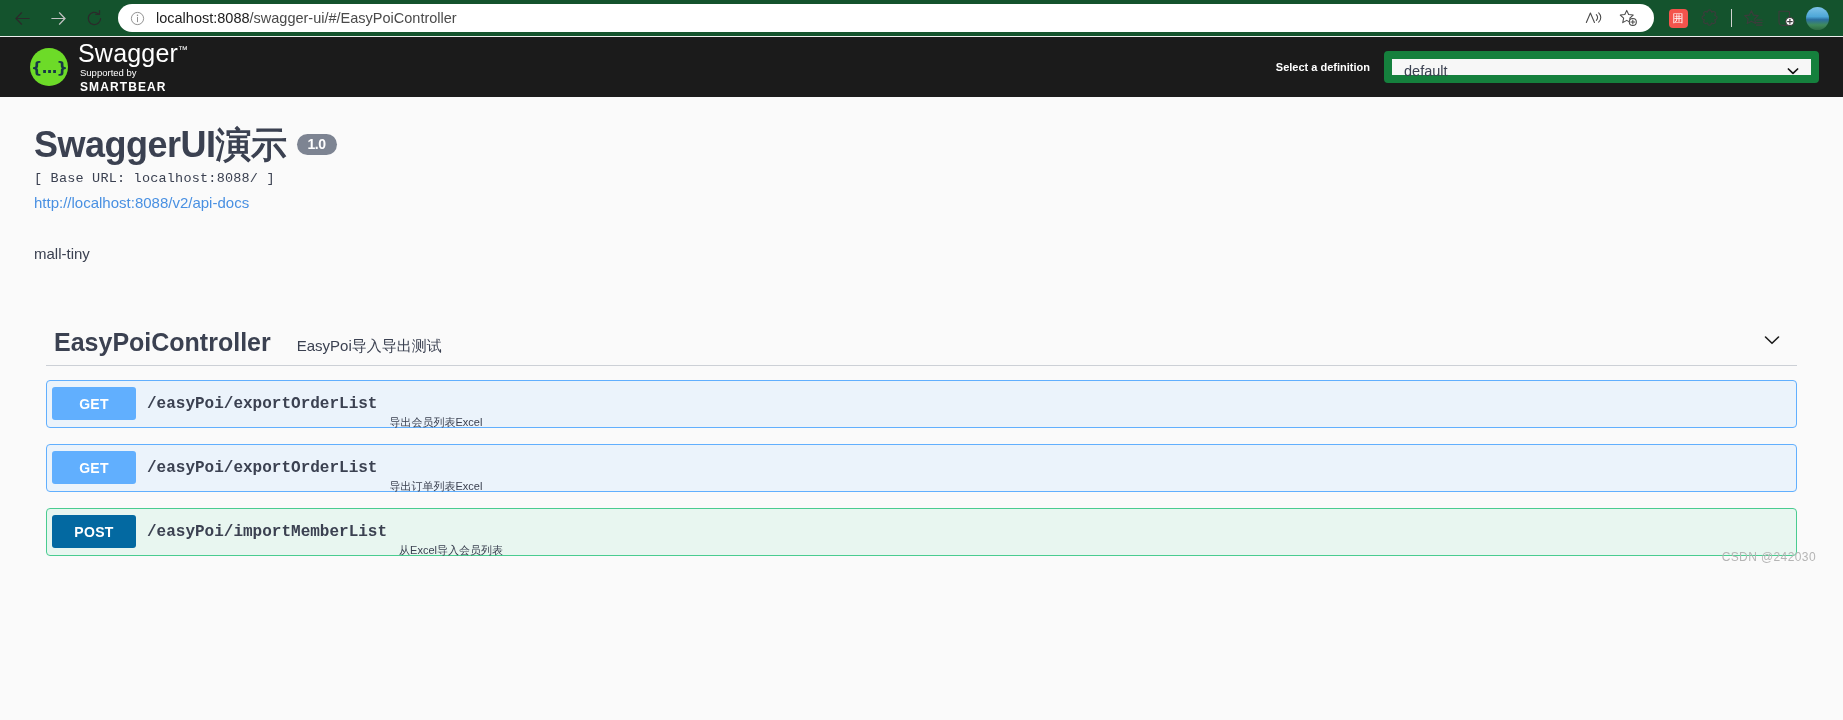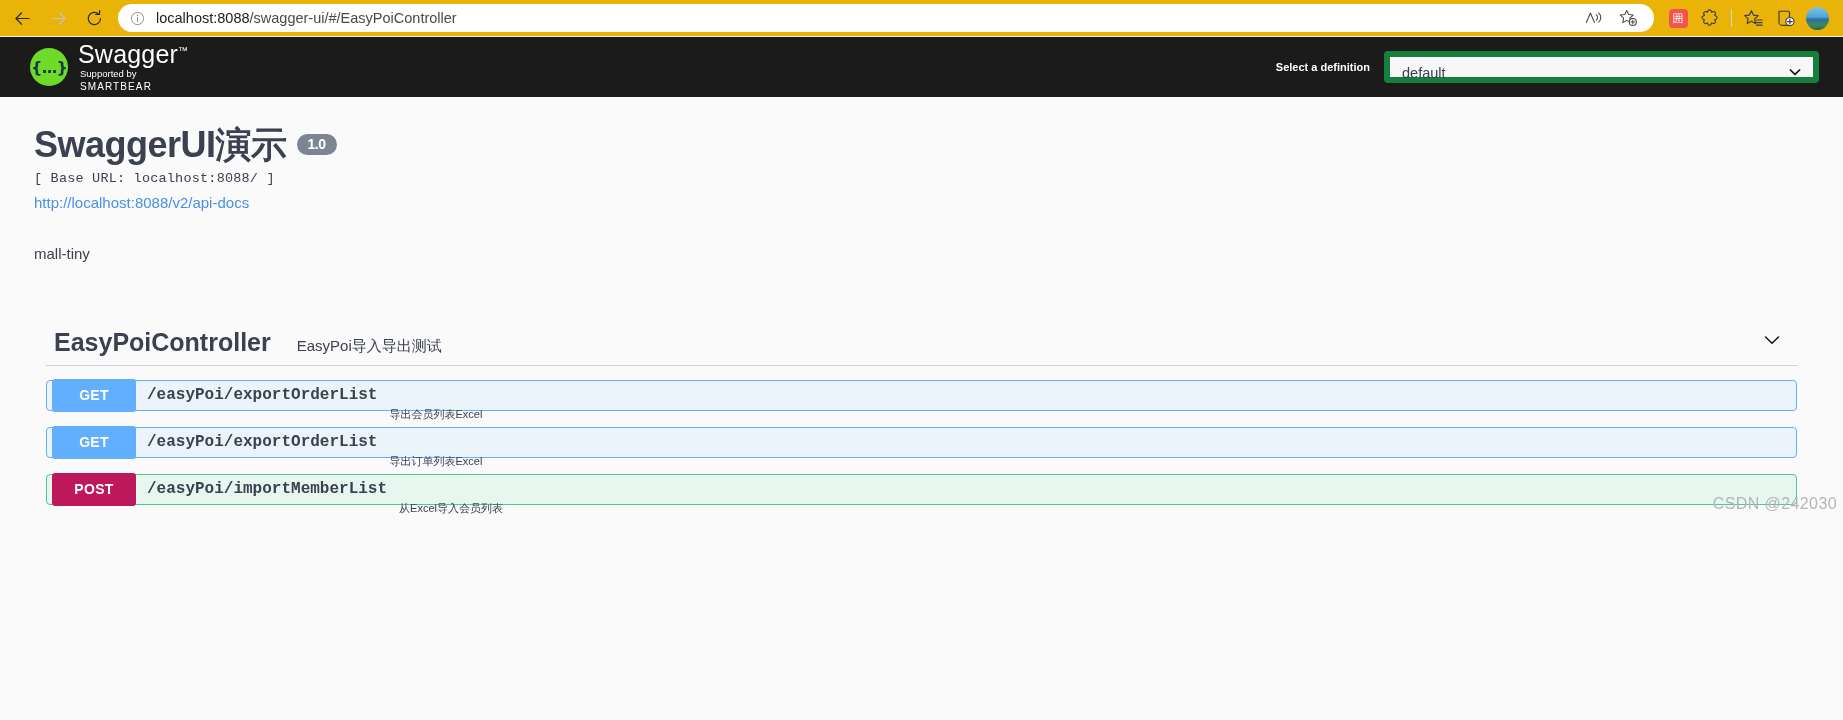--- a/index.html
+++ b/index.html
@@ -7,21 +7,21 @@
     margin: 0; padding: 0;
     width: 1843px; height: 720px;
     overflow: hidden;
     background: #fafafa;
     font-family: "Liberation Sans", sans-serif;
   }
 
   
   .browser-bar {
     height: 37px;
-    background: #eab308;
+    background: #14532d;
     display: flex;
     align-items: center;
     padding: 0 10px 0 4px;
     border-bottom: 1px solid #eeeeee;
   }
   .nav-btn {
     width: 36px; height: 30px;
     display: flex; align-items: center; justify-content: center;
     border-radius: 4px;
     flex: 0 0 auto;
@@ -119,41 +119,40 @@
   }
   .logo-tm { font-size: 10px; vertical-align: super; }
   .logo-sub {
     margin-top: 2px;
     font-size: 9.5px;
     color: #ffffff;
     display: flex; align-items: baseline; gap: 4px;
     padding-left: 2px;
     flex-direction: column;
   }
-  .logo-sub .smartbear { font-weight: normal; letter-spacing: 1.1px; font-size: 10px; }
+  .logo-sub .smartbear { font-weight: bold; letter-spacing: 1.1px; font-size: 12px; }
   .topbar-right {
     margin-left: auto;
     display: flex;
     align-items: center;
     gap: 14px;
   }
   .select-label {
     color: #ffffff;
     font-size: 11px;
     font-weight: bold;
   }
   .def-select {
     width: 435px;
     height: 32px;
     background: #f7f7f7;
-    border: 6px solid #15803d;
+    border: 8px solid #15803d;
     border-radius: 4px;
     display: flex;
-    align-items: center;
-    padding: 12px 10px 0 12px;
+    padding: 4px 10px 0 12px;
     font-size: 14.5px;
     color: #3b4151;
   }
   .def-select .chev { margin-left: auto; }
 
   
   .content {
     padding: 0 34px;
     position: relative;
   }
@@ -222,21 +221,21 @@
   .tag-toggle {
     margin-left: auto;
     align-self: center;
     padding: 0 6px;
   }
 
   .op-list { margin-top: 14px; }
   .op-block {
     display: flex;
     align-items: center;
-    height: 31px;
+    height: 48px;
     border-radius: 4px;
     margin: 0 0 16px 0;
     padding: 5px;
   }
   .op-get {
     background: #ebf3fb;
     border: 1px solid #61affe;
   }
   .op-post {
     background: #e8f6f0;
@@ -251,40 +250,40 @@
     font-size: 14px;
     font-weight: bold;
     font-family: "Liberation Sans", sans-serif;
     display: flex;
     align-items: center;
     justify-content: center;
     text-align: center;
     letter-spacing: 0.3px;
   }
   .m-get { background: #61affe; }
-  .m-post { background: #be185d; }
+  .m-post { background: #0369a1; }
   .op-path {
     margin-left: 11px;
     font-family: "Liberation Mono", monospace;
     font-size: 16px;
     font-weight: bold;
     color: #3b4151;
   }
   .op-summary {
     margin-left: 12px;
     font-size: 11px;
     color: #3b4151;
     margin-top: 38px;
   }
 
   .watermark {
     position: absolute;
-    right: 6px;
+    right: 27px;
     bottom: -8px;
-    font-size: 16px;
+    font-size: 12px;
     color: #b5b5b5;
     letter-spacing: 0.4px;
   }
 </style>
 </head>
 <body>
 
 <div class="browser-bar">
 
   <div class="nav-btn">

